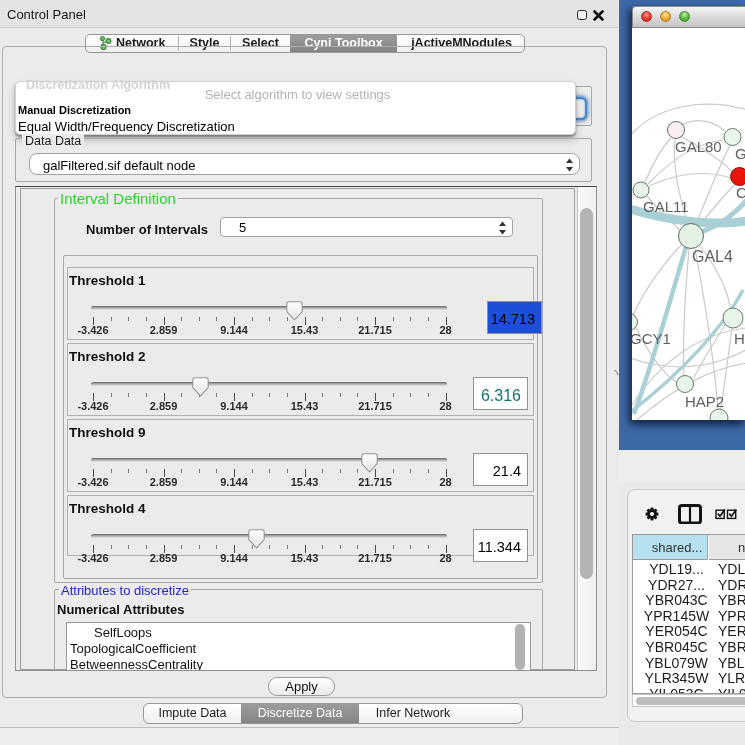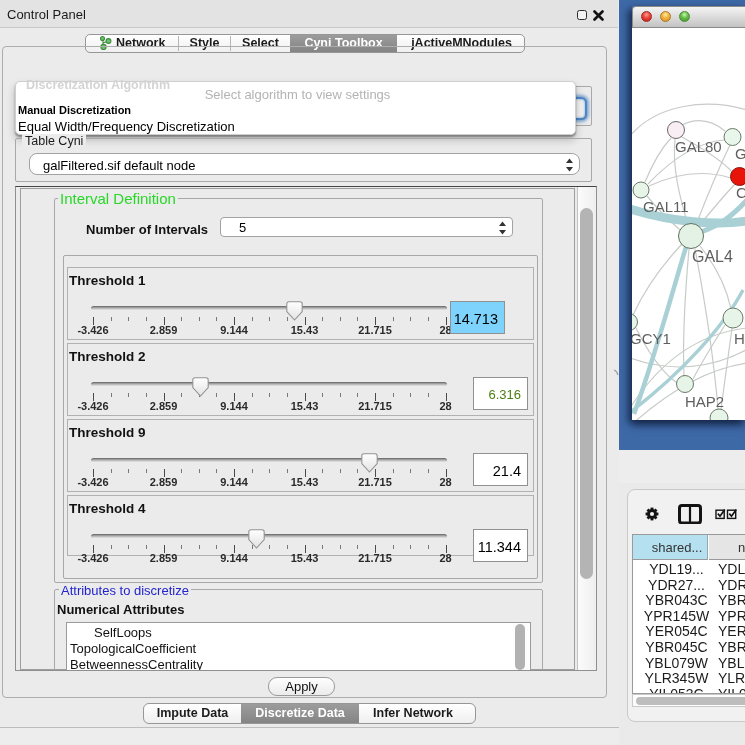--- a/index.html
+++ b/index.html
@@ -171,21 +171,21 @@
     <div class="abs" style="left:563px; top:97px; width:24px; height:23px; border-radius:6px; background:#f0f0f0; border:2.5px solid #4c87c7; box-shadow:0 0 3px 1.5px rgba(74,134,199,0.65), inset 0 0 2px 0.5px rgba(74,134,199,0.5);"></div>
 
     <div class="abs" id="popup" style="left:15px; top:81px; width:561px; height:54px; background:#fff; border:1px solid #cfcfcf; border-radius:5px; box-shadow:0 2px 2px rgba(0,0,0,0.35), 0 5px 9px rgba(0,0,0,0.22);">
       <div class="abs" style="left:10px; top:-4px; font-size:12.5px; font-weight:bold; color:#d4d4d4;">Discretization Algorithm</div>
       <div class="abs" style="left:0; top:5px; width:563px; text-align:center; font-size:13px; color:#b3b3b3;">Select algorithm to view settings</div>
       <div class="abs" style="left:2px; top:22px; font-size:11px; font-weight:bold; color:#000;">Manual Discretization</div>
       <div class="abs" style="left:2px; top:37px; font-size:13px; color:#000;">Equal Width/Frequency Discretization</div>
     </div>
 
     <div class="abs grp" style="left:15px; top:138px; width:577px; height:44px;"></div>
-    <div class="abs" style="left:22px; top:134px; font-size:12.5px; color:#1a1a1a; background:#ebebeb; padding:0 3px;">Table Cyni</div>
+    <div class="abs" style="left:22px; top:134px; font-size:12.5px; color:#1a1a1a; background:#ebebeb; padding:0 3px;">Data Data</div>
     <div class="abs combo" style="left:29px; top:153px; width:551px; height:22px; background:#fff; border:1px solid #a2a2a2; border-radius:8px;">
       <div class="abs" style="left:13px; top:4px; font-size:13px; color:#000;">galFiltered.sif default node</div>
       <svg class="abs" style="right:5px; top:4px;" width="9" height="14" viewBox="0 0 9 14">
           <path d="M 4.5,0.5 L 8,5 L 1,5 Z M 4.5,13.5 L 8,9 L 1,9 Z" fill="#333"></path>
         </svg>
     </div>
 
     <div class="abs" id="scrollpane" style="left:15px; top:186px; width:582px; height:485px; border:1px solid #8f8f8f; border-top:1px solid #454545; background:#ebebeb; overflow:hidden;">
       <div class="abs" style="left:4px; top:1px; width:555px; height:482px; border:1px solid #9e9e9e;"></div>
 
@@ -238,21 +238,21 @@
             <div class="abs" style="left:342.5px; top:56px; width:70px; text-align:center; font-size:11px; font-weight:bold; color:#2a2a2a;">28</div>
             <svg class="abs" style="left:218px; top:33px;" width="17" height="20" viewBox="0 0 17 20">
               <path d="M 3,0.8 L 14,0.8 Q 16.2,0.8 16.2,3 L 16.2,10.5 L 8.5,19 L 0.8,10.5 L 0.8,3 Q 0.8,0.8 3,0.8 Z" fill="url(#tg0)" stroke="#929292" stroke-width="1.1"></path>
               <defs>
                 <linearGradient id="tg0" x1="0" y1="0" x2="0" y2="1">
                   <stop offset="0" stop-color="#ffffff"></stop>
                   <stop offset="1" stop-color="#e2e2e2"></stop>
                 </linearGradient>
               </defs>
             </svg>
-            <div class="abs" style="left:382px; top:33px; width:55px; height:33px; background:#7dd3fc; border:1px solid #919191;">
+            <div class="abs" style="left:419px; top:33px; width:55px; height:33px; background:#1d4ed8; border:1px solid #919191;">
               <div class="abs" style="right:6px; top:9px; font-size:14.5px; color:#000;">14.713</div>
             </div>
           </div>
           <div class="abs" style="left:51px; top:156px; width:467px; height:73px; border:1px solid #b1b1b1; background:#ebebeb;">
             <div class="abs" style="left:1px; top:5px; font-size:13.5px; font-weight:bold; color:#111;">Threshold 2</div>
             <div class="abs" style="left:23px; top:38px; width:356px; height:5px; border-radius:3px; background:linear-gradient(#8d8d8d,#d2d2d2 55%,#f6f6f6); border-top:1px solid #747474;"></div>
             <div class="abs" style="left:25.0px; top:49px; width:1px; height:8px; background:#4a4a4a;"></div>
             <div class="abs" style="left:42.6px; top:49px; width:1px; height:4px; background:#787878;"></div>
             <div class="abs" style="left:60.3px; top:49px; width:1px; height:4px; background:#787878;"></div>
             <div class="abs" style="left:77.9px; top:49px; width:1px; height:4px; background:#787878;"></div>
@@ -282,21 +282,21 @@
             <svg class="abs" style="left:124px; top:33px;" width="17" height="20" viewBox="0 0 17 20">
               <path d="M 3,0.8 L 14,0.8 Q 16.2,0.8 16.2,3 L 16.2,10.5 L 8.5,19 L 0.8,10.5 L 0.8,3 Q 0.8,0.8 3,0.8 Z" fill="url(#tg1)" stroke="#929292" stroke-width="1.1"></path>
               <defs>
                 <linearGradient id="tg1" x1="0" y1="0" x2="0" y2="1">
                   <stop offset="0" stop-color="#ffffff"></stop>
                   <stop offset="1" stop-color="#e2e2e2"></stop>
                 </linearGradient>
               </defs>
             </svg>
             <div class="abs" style="left:405px; top:33px; width:55px; height:33px; background:#fff; border:1px solid #919191;">
-              <div class="abs" style="right:6px; top:9px; font-size:13px; color:#4d7c0f;">6.316</div>
+              <div class="abs" style="right:6px; top:9px; font-size:16px; color:#0f766e;">6.316</div>
             </div>
           </div>
           <div class="abs" style="left:51px; top:232px; width:467px; height:73px; border:1px solid #b1b1b1; background:#ebebeb;">
             <div class="abs" style="left:1px; top:5px; font-size:13.5px; font-weight:bold; color:#111;">Threshold 9</div>
             <div class="abs" style="left:23px; top:38px; width:356px; height:5px; border-radius:3px; background:linear-gradient(#8d8d8d,#d2d2d2 55%,#f6f6f6); border-top:1px solid #747474;"></div>
             <div class="abs" style="left:25.0px; top:49px; width:1px; height:8px; background:#4a4a4a;"></div>
             <div class="abs" style="left:42.6px; top:49px; width:1px; height:4px; background:#787878;"></div>
             <div class="abs" style="left:60.3px; top:49px; width:1px; height:4px; background:#787878;"></div>
             <div class="abs" style="left:77.9px; top:49px; width:1px; height:4px; background:#787878;"></div>
             <div class="abs" style="left:95.5px; top:49px; width:1px; height:8px; background:#4a4a4a;"></div>
@@ -387,21 +387,21 @@
         <div class="abs" style="left:3px; top:2px;margin-left:24px;">SelfLoops</div>
         <div class="abs" style="left:3px; top:18px;">TopologicalCoefficient</div>
         <div class="abs" style="left:3px; top:34px;">BetweennessCentrality</div>
         <div class="abs" style="left:446px; top:0px; width:15px; height:58px; background:#fdfdfd;"></div>
         <div class="abs" style="left:448px; top:1px; width:10px; height:46px; background:#b2b2b2; border-radius:5px;"></div>
       </div>
     </div>
 
     <div class="abs" style="left:268px; top:677px; width:67px; height:19px; background:linear-gradient(#fefefe,#ebebeb); border:1px solid #9a9a9a; border-radius:9px; text-align:center; font-size:13px; line-height:18px; color:#111;">Apply</div>
 
-    <div class="abs" id="bottabs" style="left:143px; top:702.5px; width:333px; height:21px; background:linear-gradient(#ffffff,#efefef); border:1px solid #979797; border-radius:6px; font-size:12.5px; font-weight:bold; color:#1c1c1c;">
+    <div class="abs" id="bottabs" style="left:143px; top:702.5px; width:380px; height:21px; background:linear-gradient(#ffffff,#efefef); border:1px solid #979797; border-radius:6px; font-size:12.5px; font-weight:normal; color:#1c1c1c;">
       <div class="abs" style="left:0; top:0; width:97px; height:19px; line-height:19px; text-align:center;">Impute Data</div>
       <div class="abs" style="left:97px; top:0; width:118px; height:19px; line-height:19px; text-align:center; background:linear-gradient(#9c9c9c,#848484); color:#fff;">Discretize Data</div>
       <div class="abs" style="left:215px; top:0; width:108px; height:19px; line-height:19px; text-align:center;">Infer Network</div>
     </div>
   </div>
 
   <svg class="abs" style="left:613px; top:369px;" width="7" height="7" viewBox="0 0 7 7">
       <path d="M 1,1 Q 4,2 5,6" stroke="#999" stroke-width="1.2" fill="none"></path>
     </svg>
 

